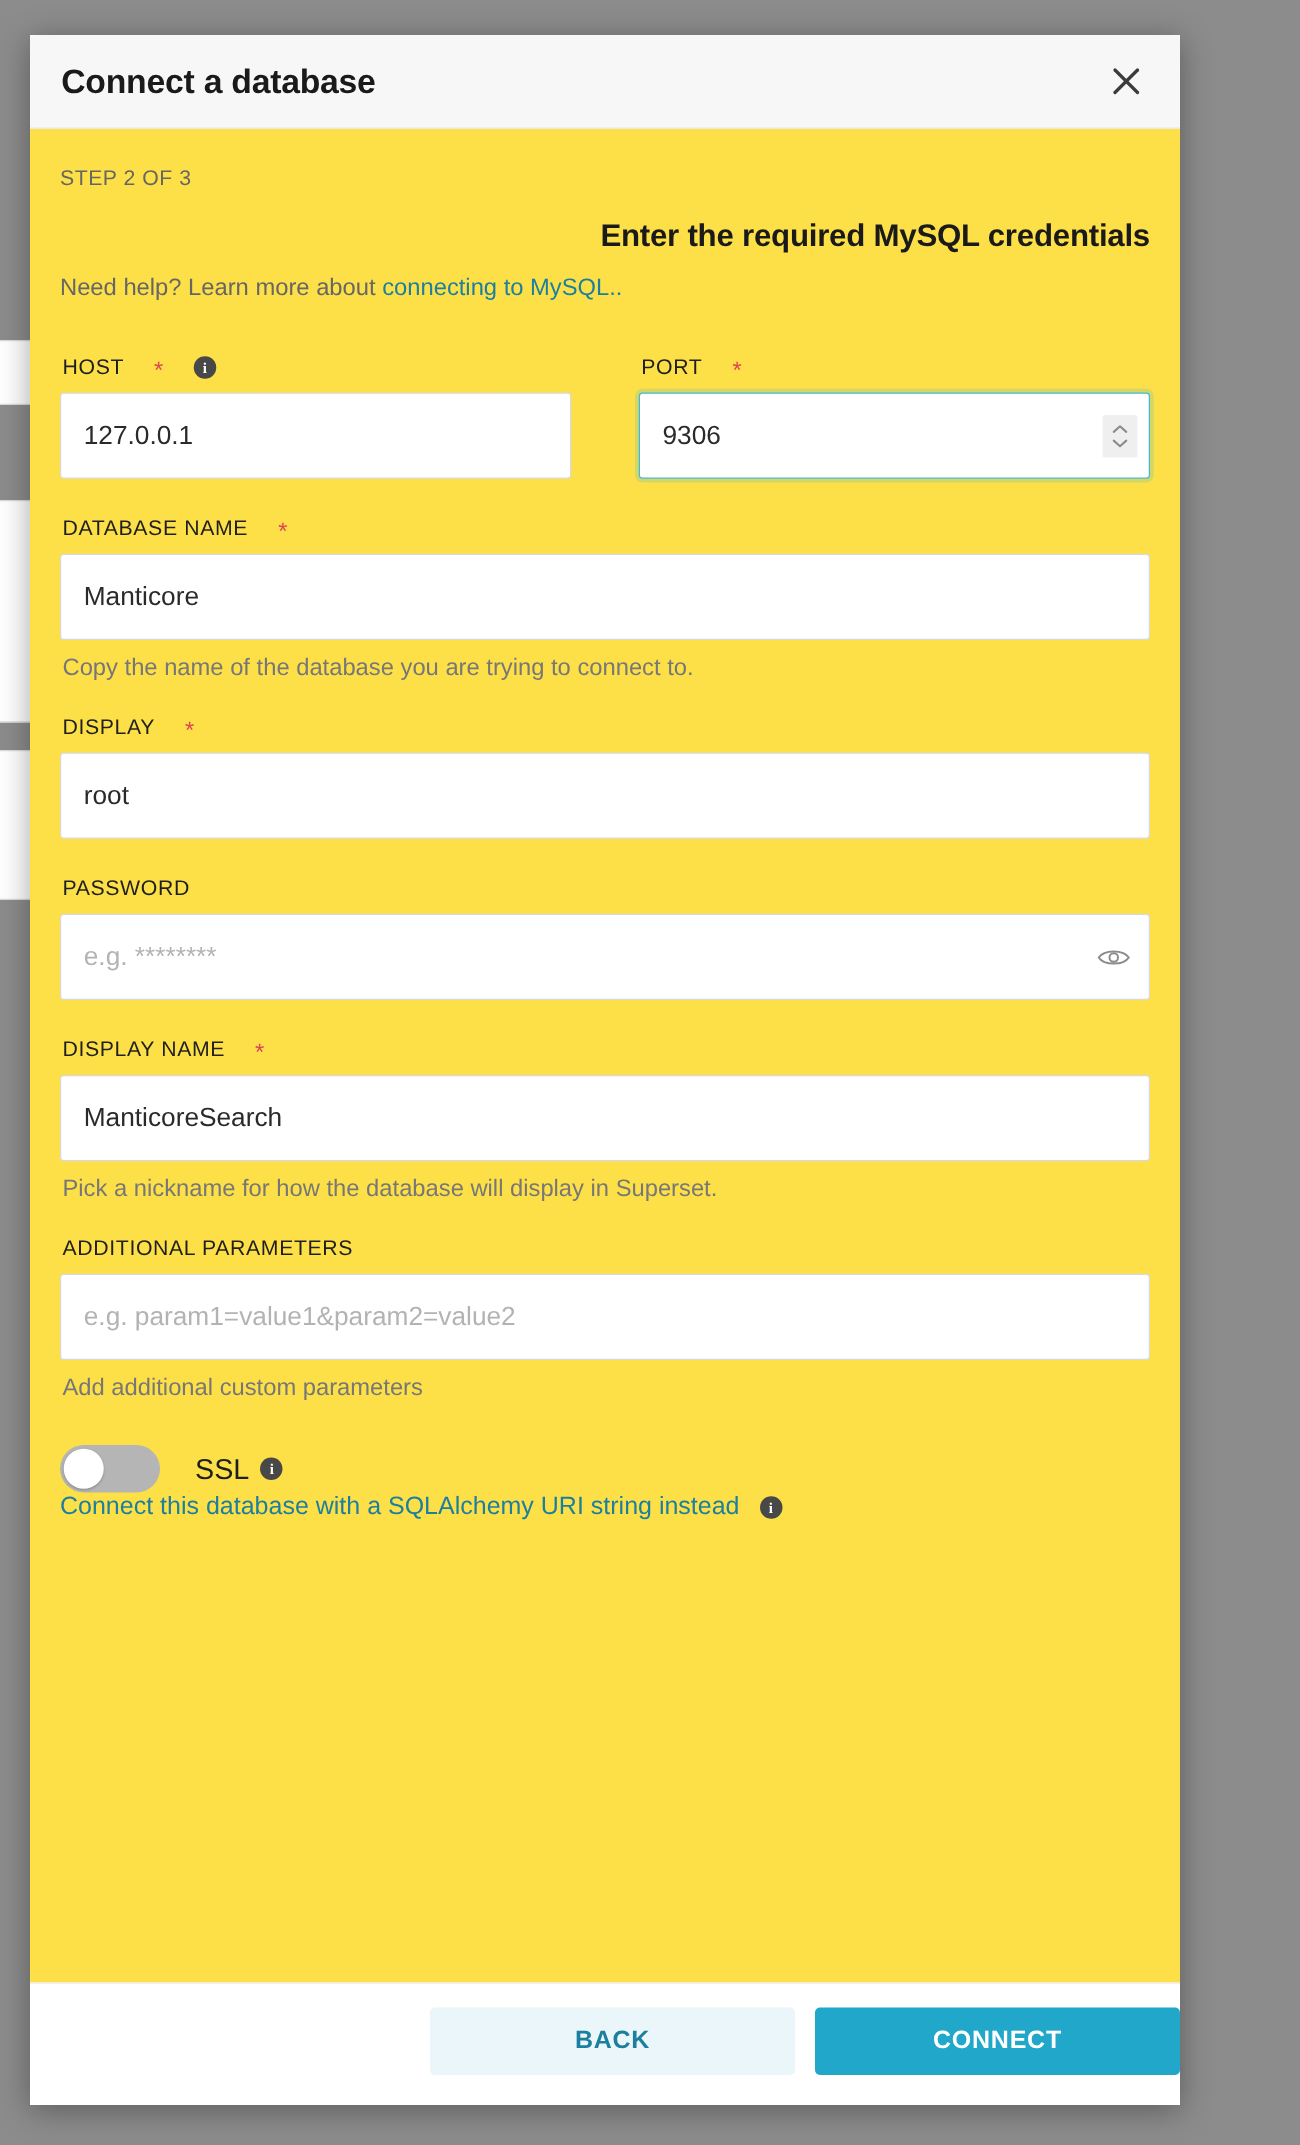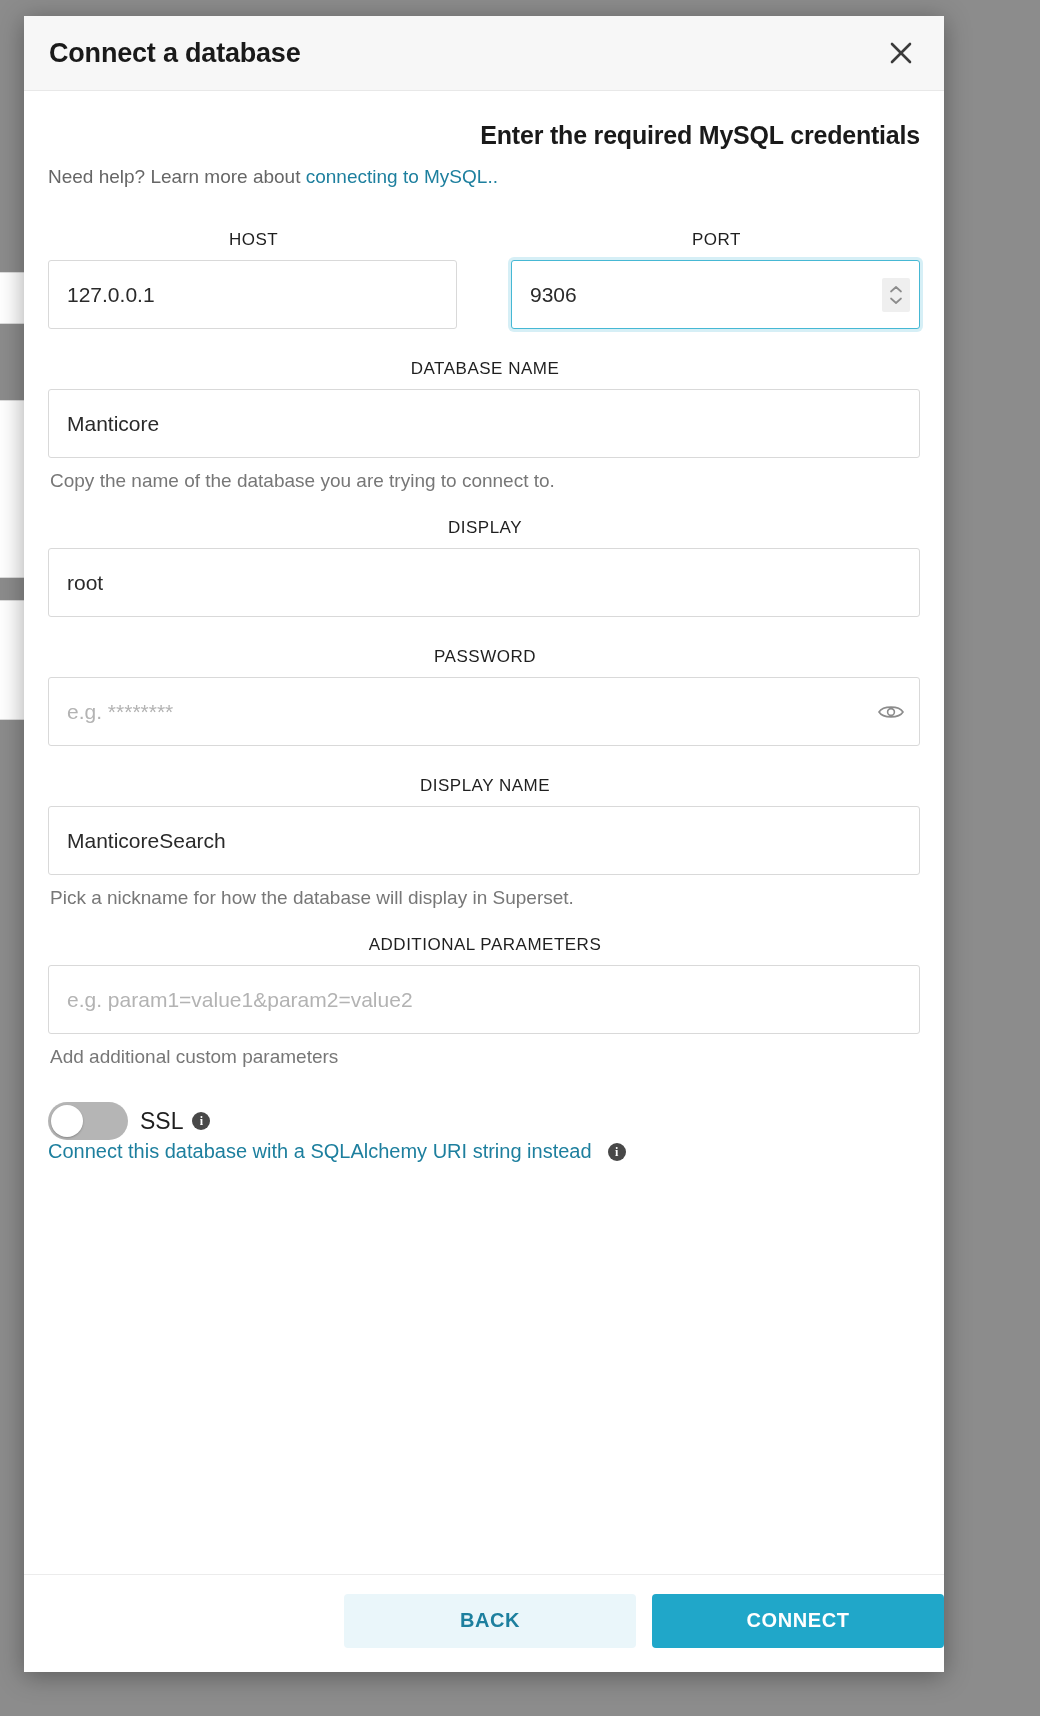--- a/index.html
+++ b/index.html
@@ -15,23 +15,23 @@
     position: absolute; left: 0; top: 0; width: 1040px; height: 1716px;
     background: #8c8c8c;
   }
   .bg-strip {
     position: absolute; left: 0; width: 30px; background: #ffffff;
     border-top: 1px solid #dcdcdc; border-bottom: 1px solid #dcdcdc;
   }
 
   .modal {
     position: absolute;
-    left: 24px; top: 16px;
+    left: 24px; top: 28px;
     width: 920px; height: 1656px;
-    background: #ffffff;
+    background: #fde047;
     box-shadow: 0 4px 24px rgba(0,0,0,0.35);
     display: flex; flex-direction: column;
     overflow: hidden;
   }
 
   
   .modal-header {
     height: 75px; flex: 0 0 75px;
     background: #f7f7f7;
     border-bottom: 1px solid #e8e8e8;
@@ -68,22 +68,22 @@
     font-size: 19px; color: #666666; margin: 0 0 42px 0;
   }
   .help-line a { color: #1d7f9e; text-decoration: none; }
 
   
   .row { display: flex; gap: 54px; }
   .col { flex: 1 1 0; min-width: 0; }
 
   .field-label {
     font-size: 17px; color: #1f1f1f; letter-spacing: 0.5px;
-    display: flex; align-items: center; gap: 8px;
-    margin: 0 0 10px 2px; height: 20px; flex-direction: column;
+    display: flex; align-items: center; gap: 24px;
+    margin: 0 0 10px 2px; height: 20px;
   }
   .req { color: #e04355; font-size: 19px; line-height: 1; position: relative; top: 2px; }
 
   .info-dot {
     width: 18px; height: 18px; border-radius: 50%;
     background: #484848; color: #ffffff;
     font-size: 12px; font-weight: bold;
     display: inline-flex; align-items: center; justify-content: center;
     font-family: "Liberation Serif", serif; line-height: 1;
     cursor: pointer;
@@ -123,21 +123,21 @@
   }
   .spinner svg { display: block; }
 
   
   .eye {
     position: absolute; right: 16px; top: 50%; transform: translateY(-50%);
     color: #8c8c8c; cursor: pointer; line-height: 0;
   }
 
   
-  .toggle-row { display: flex; align-items: center; gap: 12px; margin-top: 34px; }
+  .toggle-row { display: flex; align-items: center; gap: 28px; margin-top: 34px; }
   .toggle {
     width: 80px; height: 38px; border-radius: 19px; background: #b5b5b5;
     position: relative; cursor: pointer; flex: 0 0 auto;
   }
   .toggle .knob {
     position: absolute; left: 3px; top: 3px;
     width: 32px; height: 32px; border-radius: 50%;
     background: #ffffff; box-shadow: 0 1px 2px rgba(0,0,0,0.25);
   }
   .toggle-label {
@@ -187,20 +187,21 @@
     <div class="close-btn">
       <svg width="26" height="26" viewBox="0 0 26 26" aria-hidden="true">
         <line x1="4" y1="4" x2="22" y2="22" stroke="#3b3b3b" stroke-width="2.6" stroke-linecap="round"></line>
         <line x1="22" y1="4" x2="4" y2="22" stroke="#3b3b3b" stroke-width="2.6" stroke-linecap="round"></line>
       </svg>
     </div>
   </div>
 
   <div class="modal-body">
 
+    <div class="step-label">STEP 2 OF 3</div>
     <div class="step-heading">Enter the required MySQL credentials</div>
     <div class="help-line">
       <span>Need help? Learn more about </span><a href="#">connecting to MySQL..</a>
     </div>
 
     <div class="row">
       <div class="col fld">
         <div class="field-label">
           <span>HOST</span>
           <span class="req">*</span>

